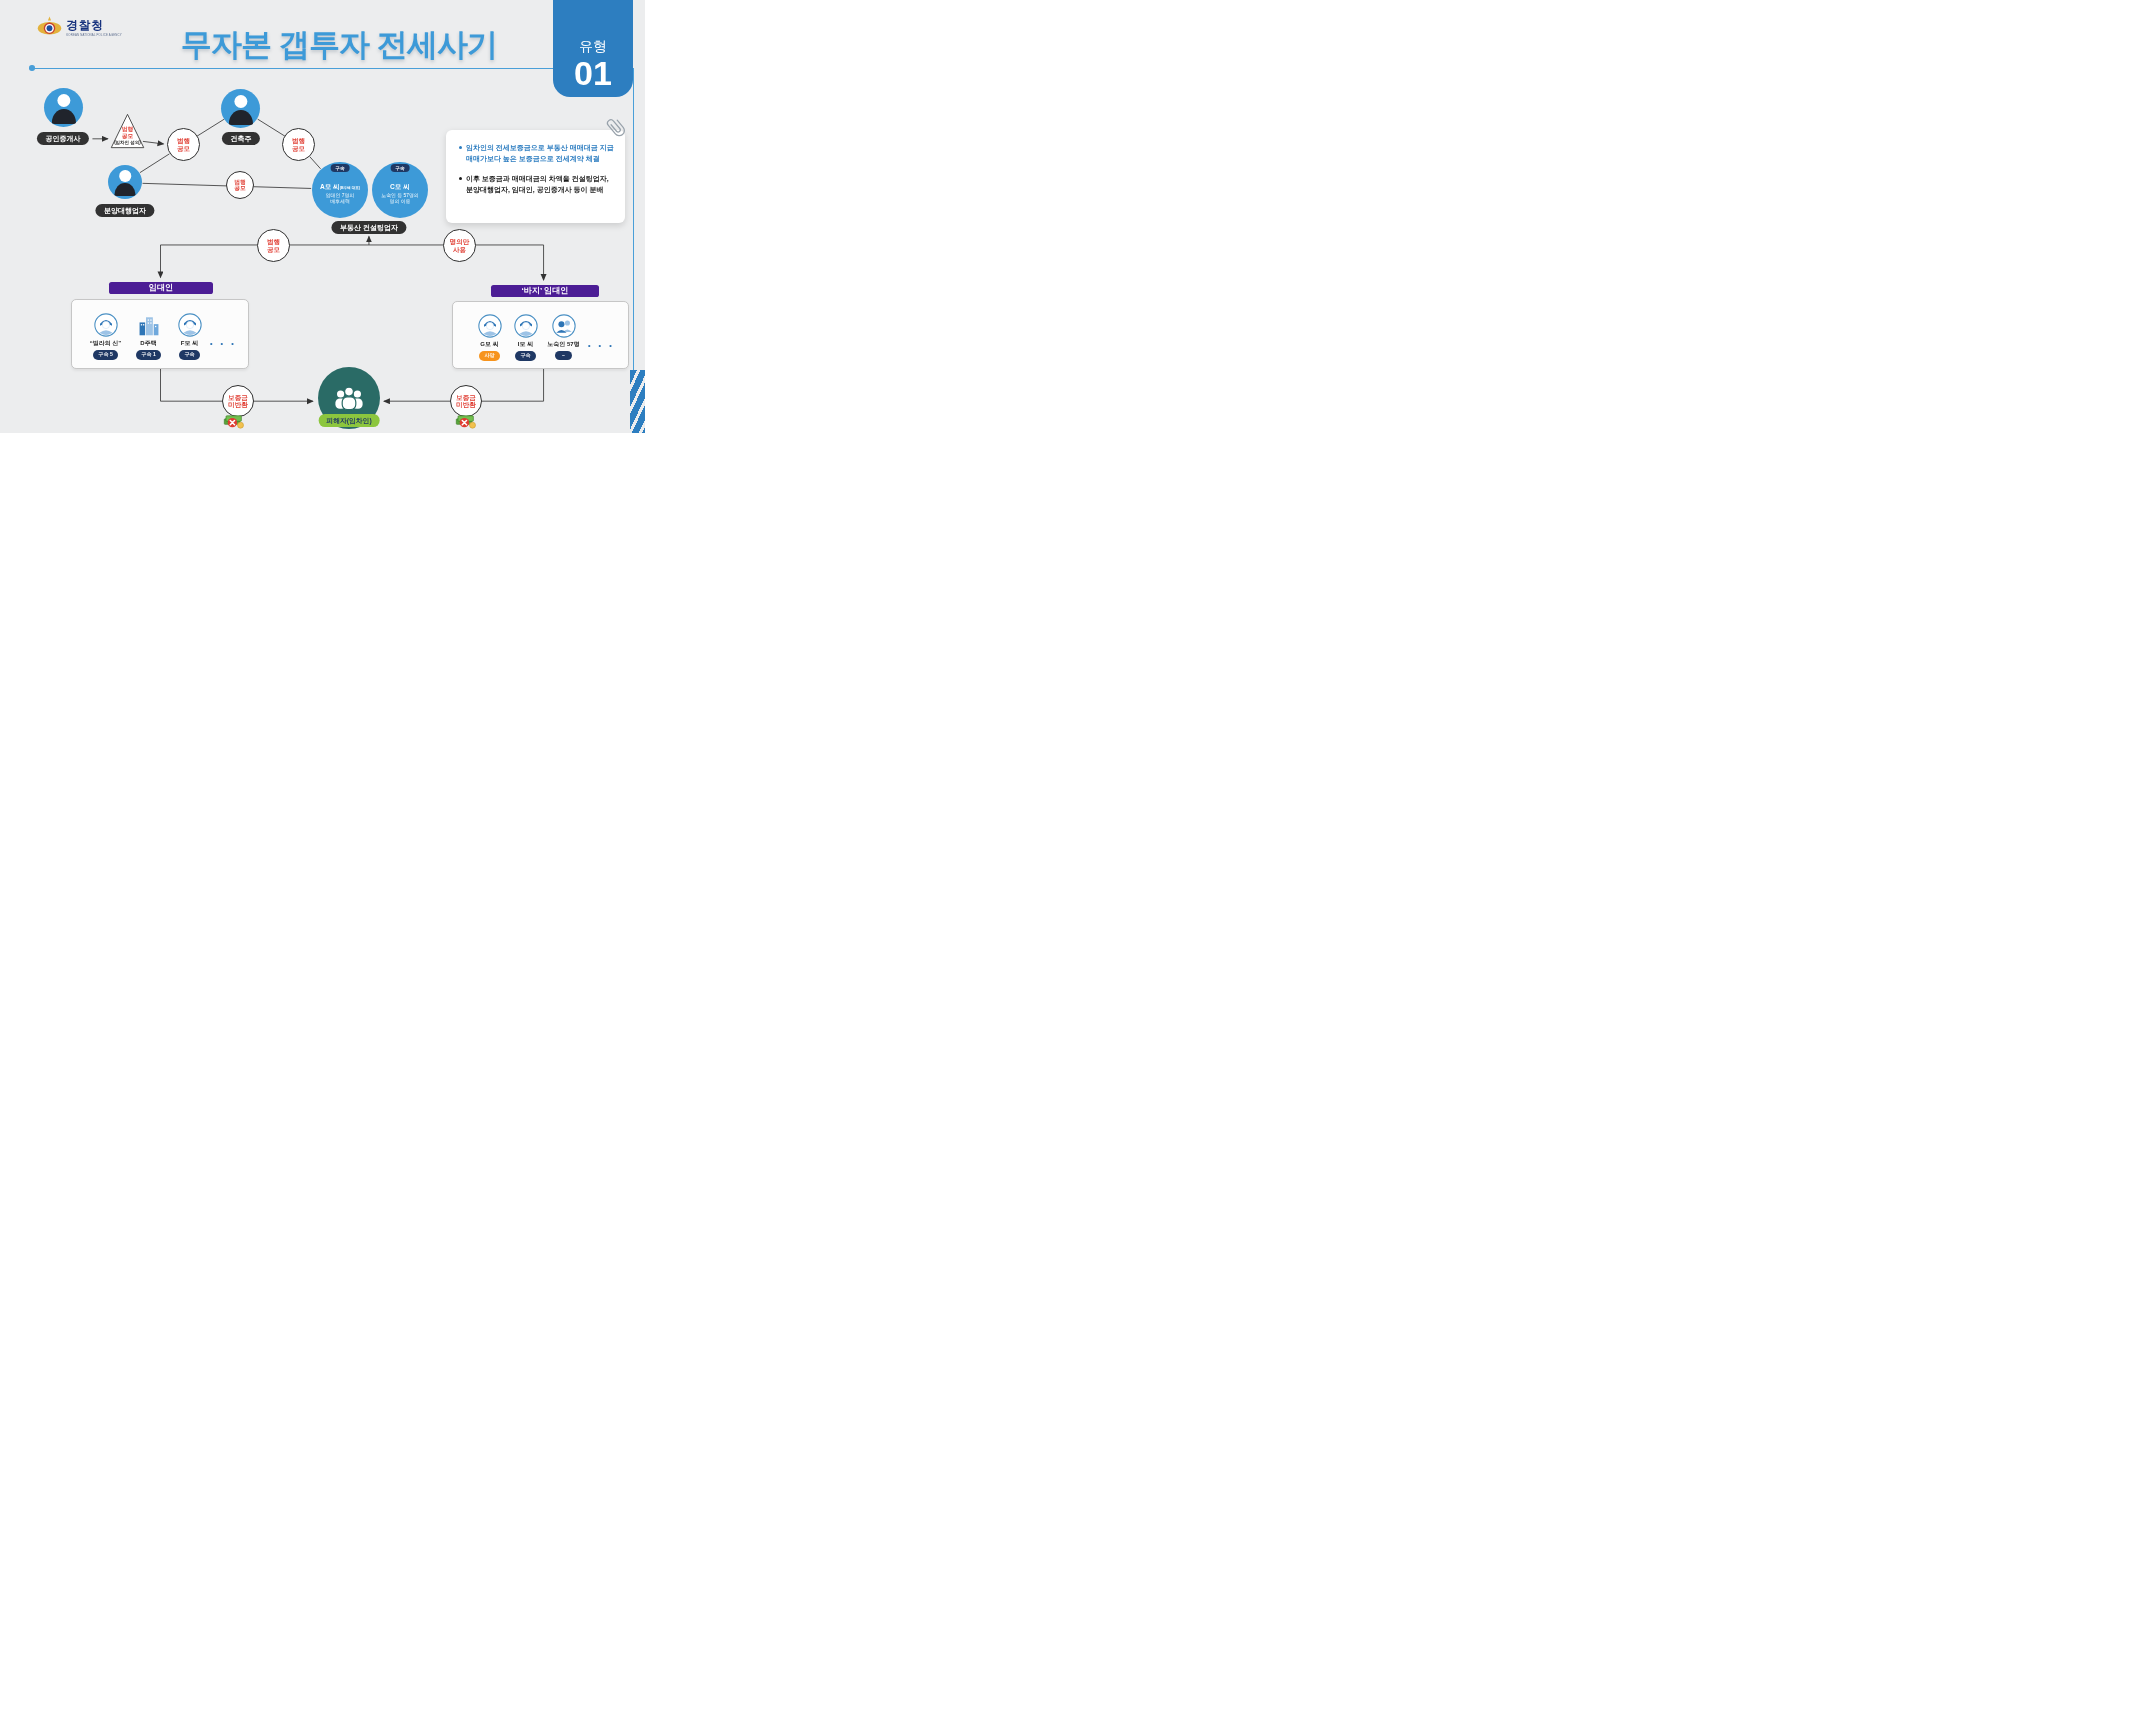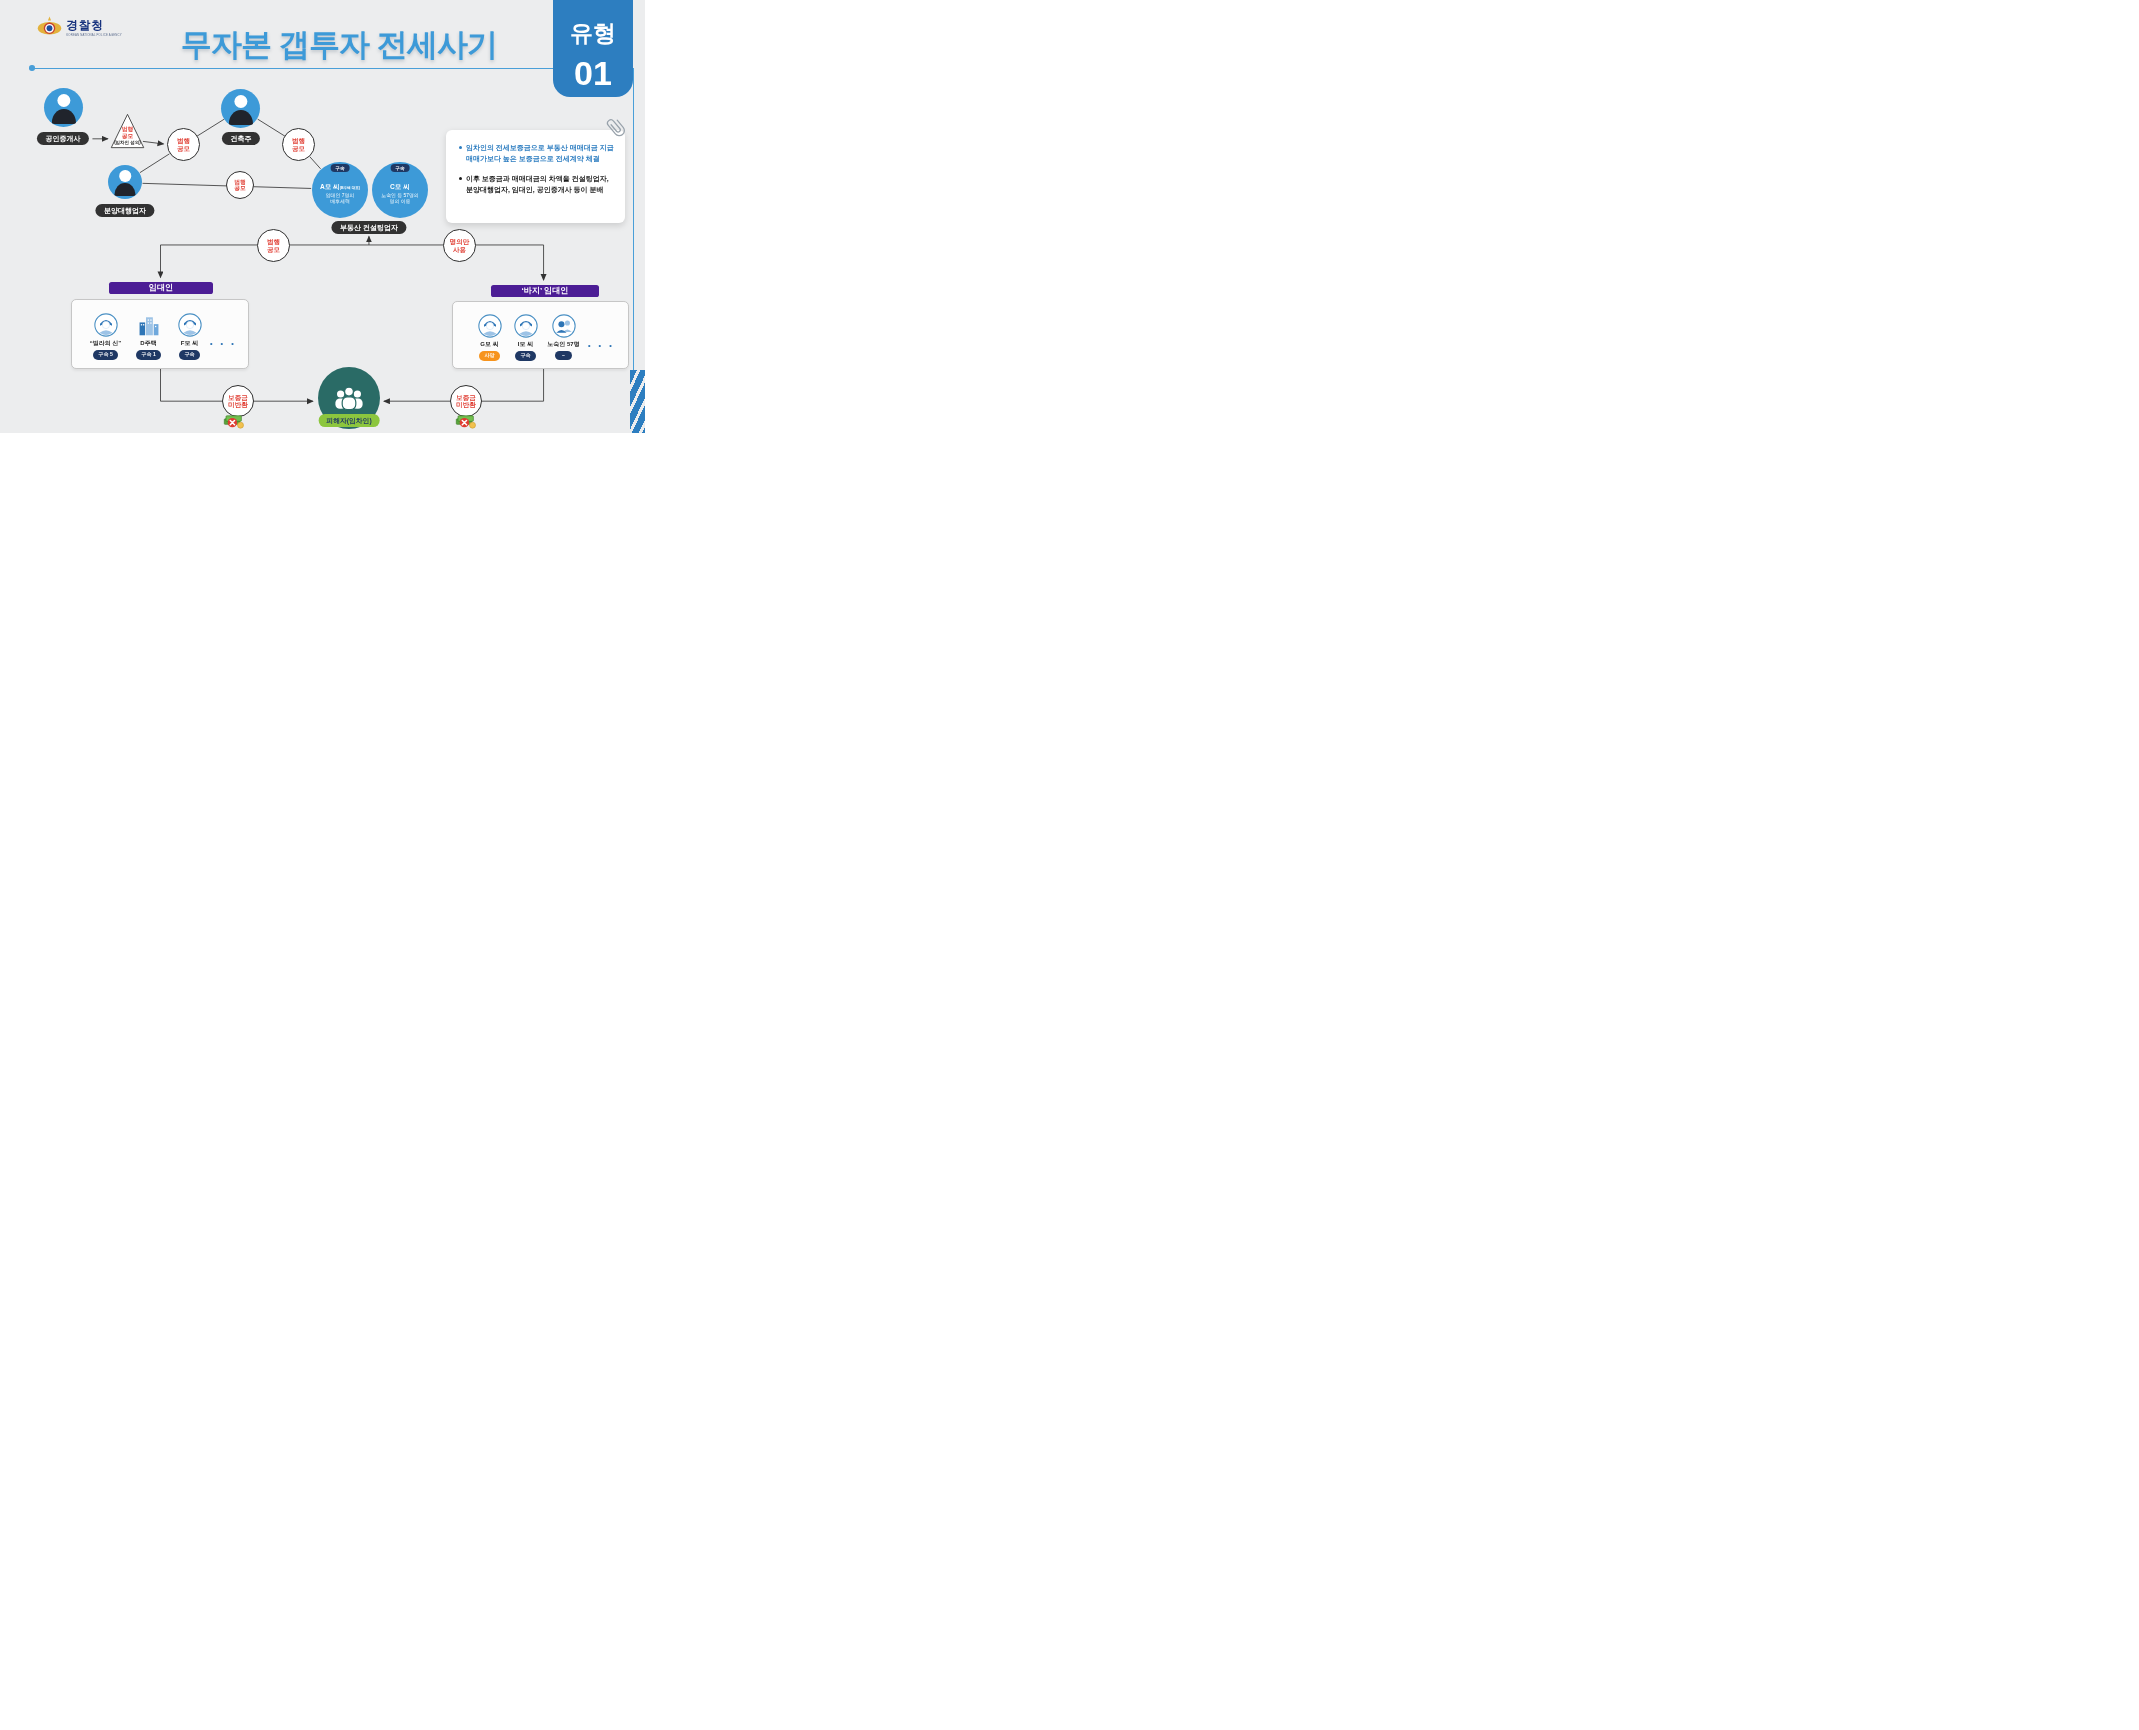--- a/index.html
+++ b/index.html
@@ -15,22 +15,22 @@
   .page-title { left:168px; top:24px; width:342px; text-align:center; font-size:31px; font-weight:900;
                 color:#3D9AD8; letter-spacing:-0.9px; text-shadow:0 2.1px 3.4px rgba(90,110,125,.3); white-space:nowrap; }
   .rule-dot { left:29px; top:65px; width:5.6px; height:5.6px; border-radius:50%; background:#4a9fd8; }
   .h-rule { left:33px; top:68px; width:601px; height:1.3px; background:#4a9fd8; }
   .v-rule { left:633px; top:68px; width:1.3px; height:365px; background:#4a9fd8; }
   .corner-stripes { left:630px; top:370px; width:15px; height:63px;
                     background:repeating-linear-gradient(115deg,#2D7EC0 0 6.4px,#ECEDEE 6.4px 9.4px); }
   .type-badge { left:553px; top:0; width:80px; height:97px; background:#2D7EC0; border-radius:0 0 17px 17px;
                 color:#fff; display:flex; flex-direction:column; align-items:center; justify-content:flex-end;
                 padding-bottom:6.8px; box-sizing:border-box; }
-  .type-label { font-size:23px; font-weight:700; }
-  .type-number { font-size:34px; font-weight:900; line-height:1; margin-top:7px; }
+  .type-label { font-size:14px; font-weight:400; }
+  .type-number { font-size:34px; font-weight:900; line-height:1; margin-top:0; }
 
   
   .avatar { border-radius:50%; background:#3D9AD8; }
   .avatar .head { position:absolute; top:16%; left:50%; transform:translateX(-50%); width:34%; height:34%;
                   background:#fff; border-radius:50%; }
   .avatar .bod  { position:absolute; bottom:9%; left:50%; transform:translateX(-50%); width:62%; height:37%;
                   background:#20242c; border-radius:50% 50% 10% 10% / 95% 95% 12% 12%; }
   .node-pill { transform:translateX(-50%); background:#323232; color:#fff; border-radius:6.8px; height:13.3px;
                line-height:13.3px; padding:0 8.6px; font-weight:700; font-size:7px; white-space:nowrap; }
 

